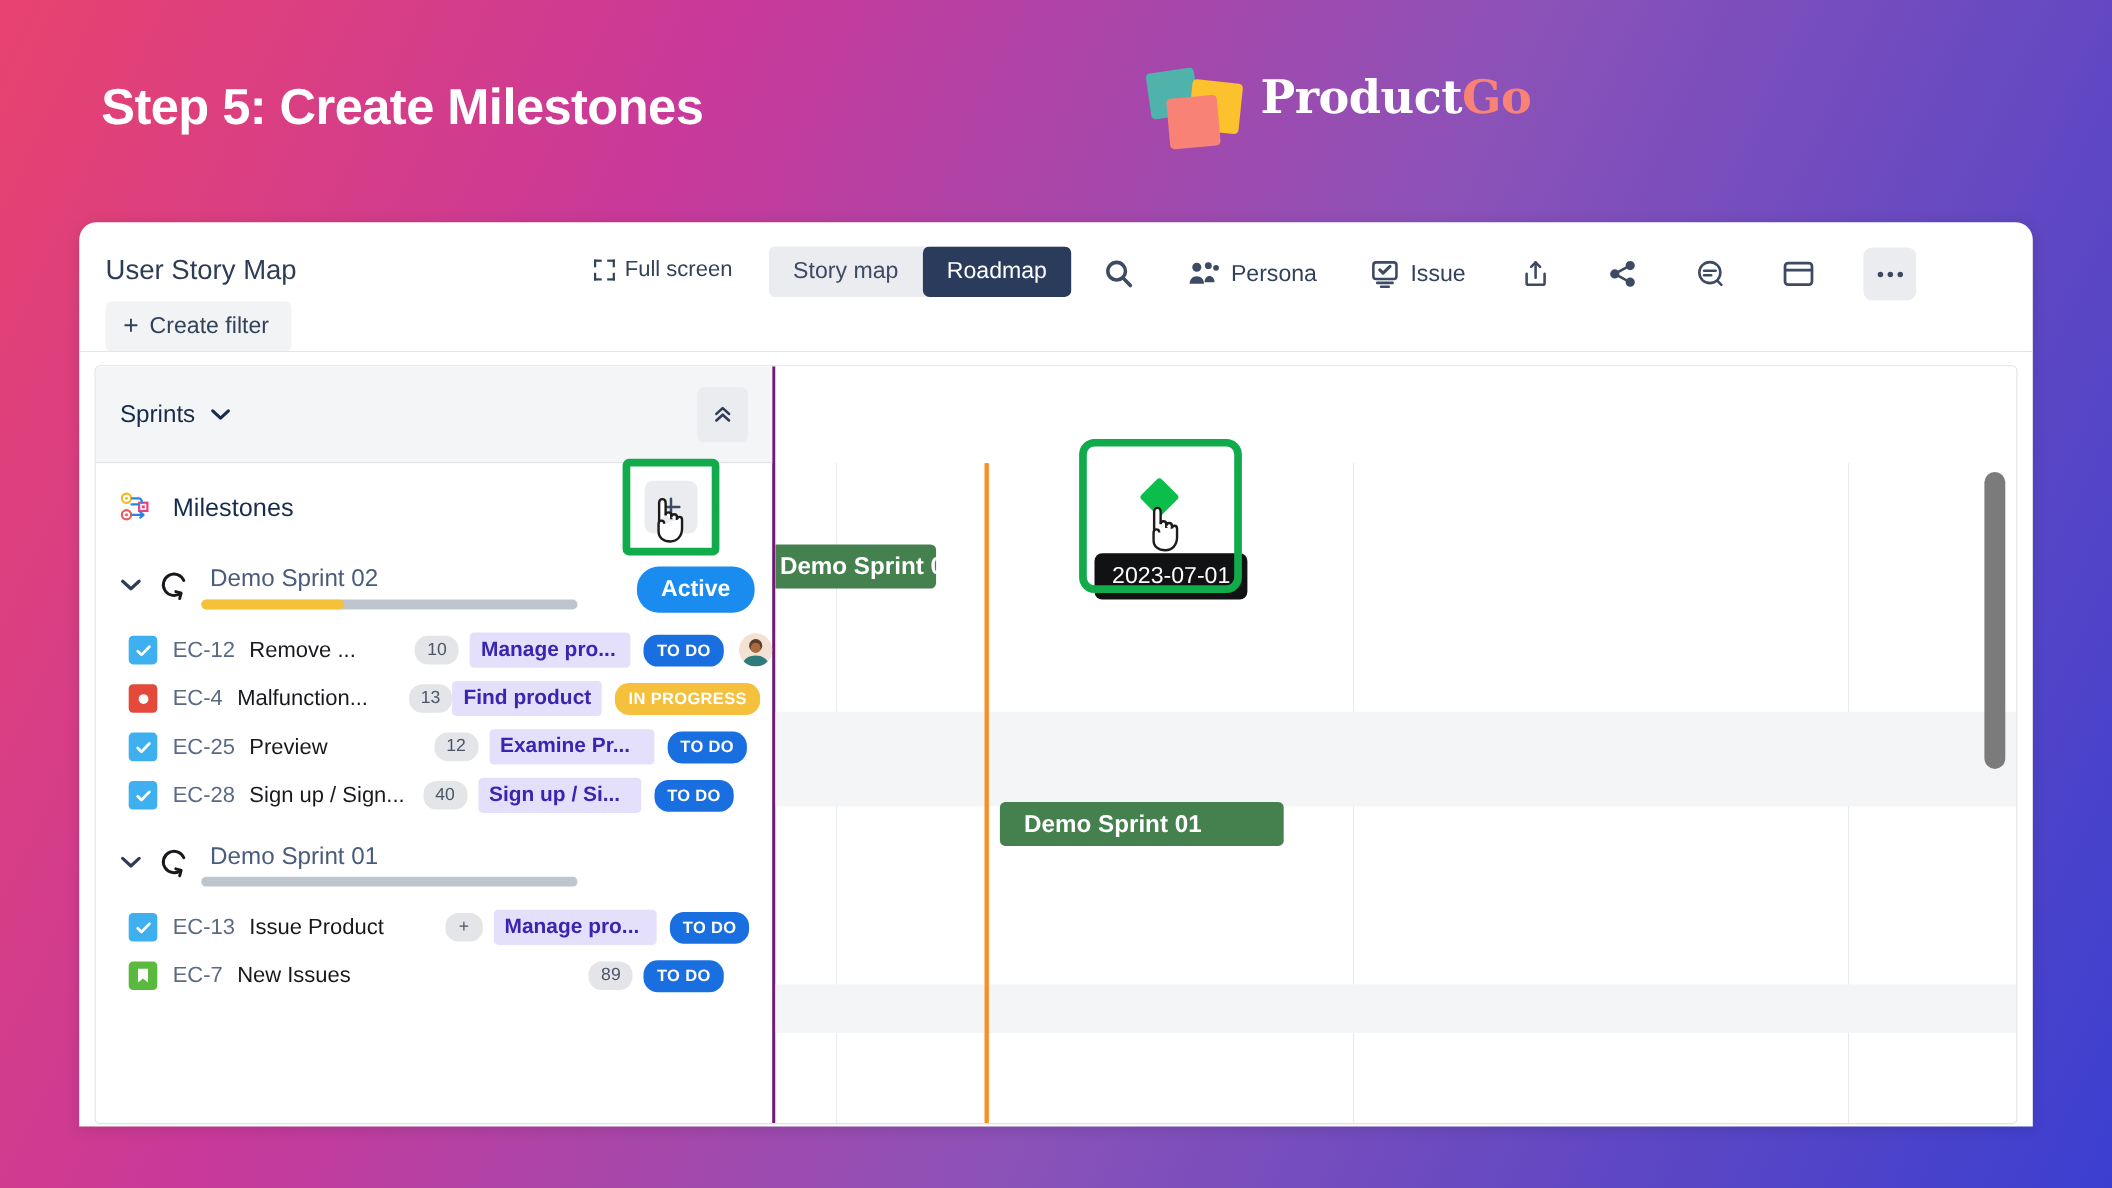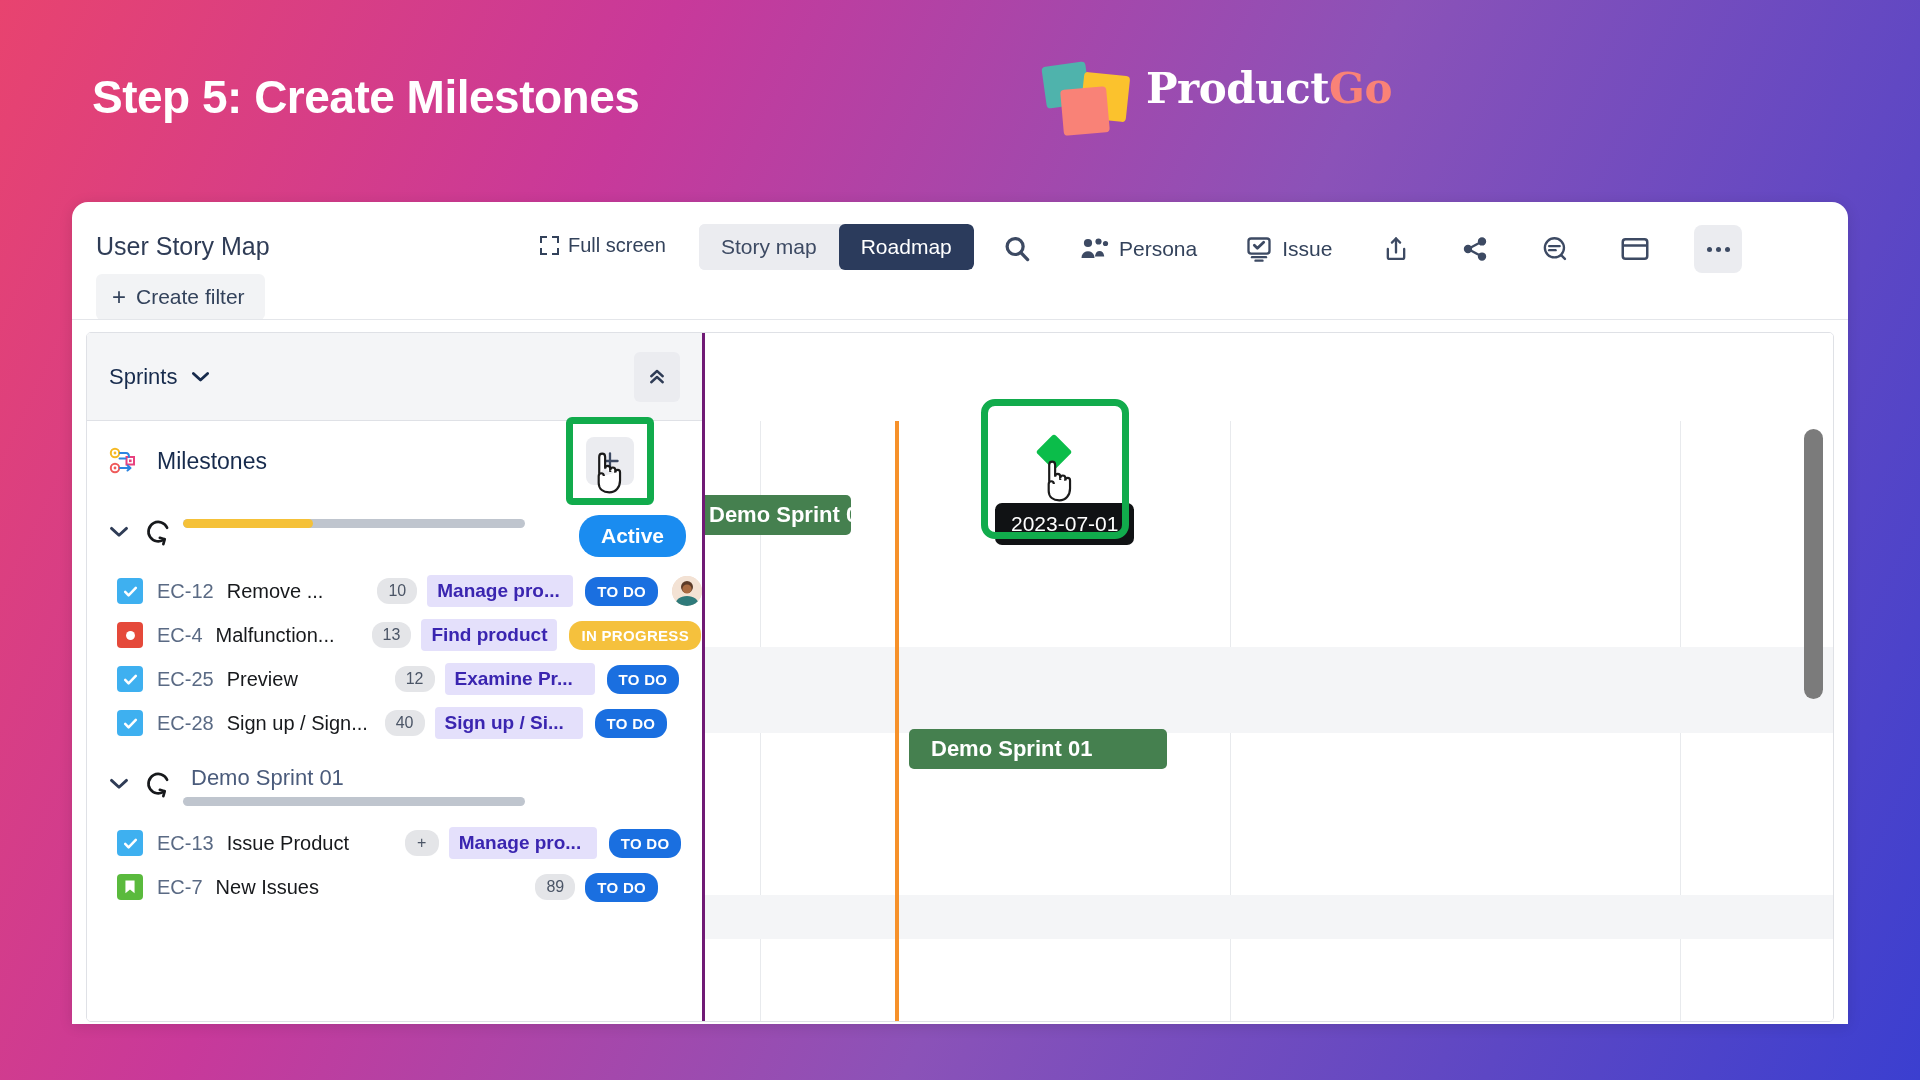--- a/index.html
+++ b/index.html
@@ -362,20 +362,21 @@
         <span class="chev-toggle">
           <svg width="20" height="13" viewBox="0 0 16 10" fill="none" stroke="#2f3c56" stroke-width="2.3" stroke-linecap="round" stroke-linejoin="round">
               <path d="M2 2.5l6 5.5 6-5.5"></path>
             </svg>
         </span>
         <svg class="sprint-ico" viewBox="0 0 28 28" fill="none" stroke="#17191c" stroke-width="2.2">
           <path d="M21.5 10.5a8 8 0 1 0-2.3 9.4" stroke-linecap="round"></path>
           <path d="M15.5 18.8l4 1.2-1.1 4" stroke-linecap="round" stroke-linejoin="round"></path>
         </svg>
         <div class="sprint-main">
+          <div class="sprint-name">Demo Sprint 02</div>
           <div class="sprint-bar">
               <span style="width:38%"></span>
             </div>
         </div>
         <span class="badge-active">Active</span>
       </div>
 
       <div class="issue-row">
         <span class="itype story">
           <svg width="17" height="17" viewBox="0 0 16 16" fill="none" stroke="#fff" stroke-width="2.4" stroke-linecap="round" stroke-linejoin="round">
@@ -399,21 +400,21 @@
 
       <div class="issue-row">
         <span class="itype bug">
           <svg width="13" height="13" viewBox="0 0 12 12">
               <circle cx="6" cy="6" r="4.1" fill="#fff"></circle>
             </svg>
         </span>
         <span class="ikey">EC-4</span>
         <span class="isum" style="width:152px;">Malfunction...</span>
         <span class="ipoint" style="margin-left:4px;">13</span>
-        <span class="iepic" style="margin-left:10px;">Find product</span>
+        <span class="iepic" style="">Find product</span>
         <span class="istatus prog" style="margin-left:12px;">IN PROGRESS</span>
       </div>
 
       <div class="issue-row">
         <span class="itype story">
           <svg width="17" height="17" viewBox="0 0 16 16" fill="none" stroke="#fff" stroke-width="2.4" stroke-linecap="round" stroke-linejoin="round">
               <path d="M3 8.4l3.2 3.2L13 4.6"></path>
             </svg>
         </span>
         <span class="ikey">EC-25</span>

